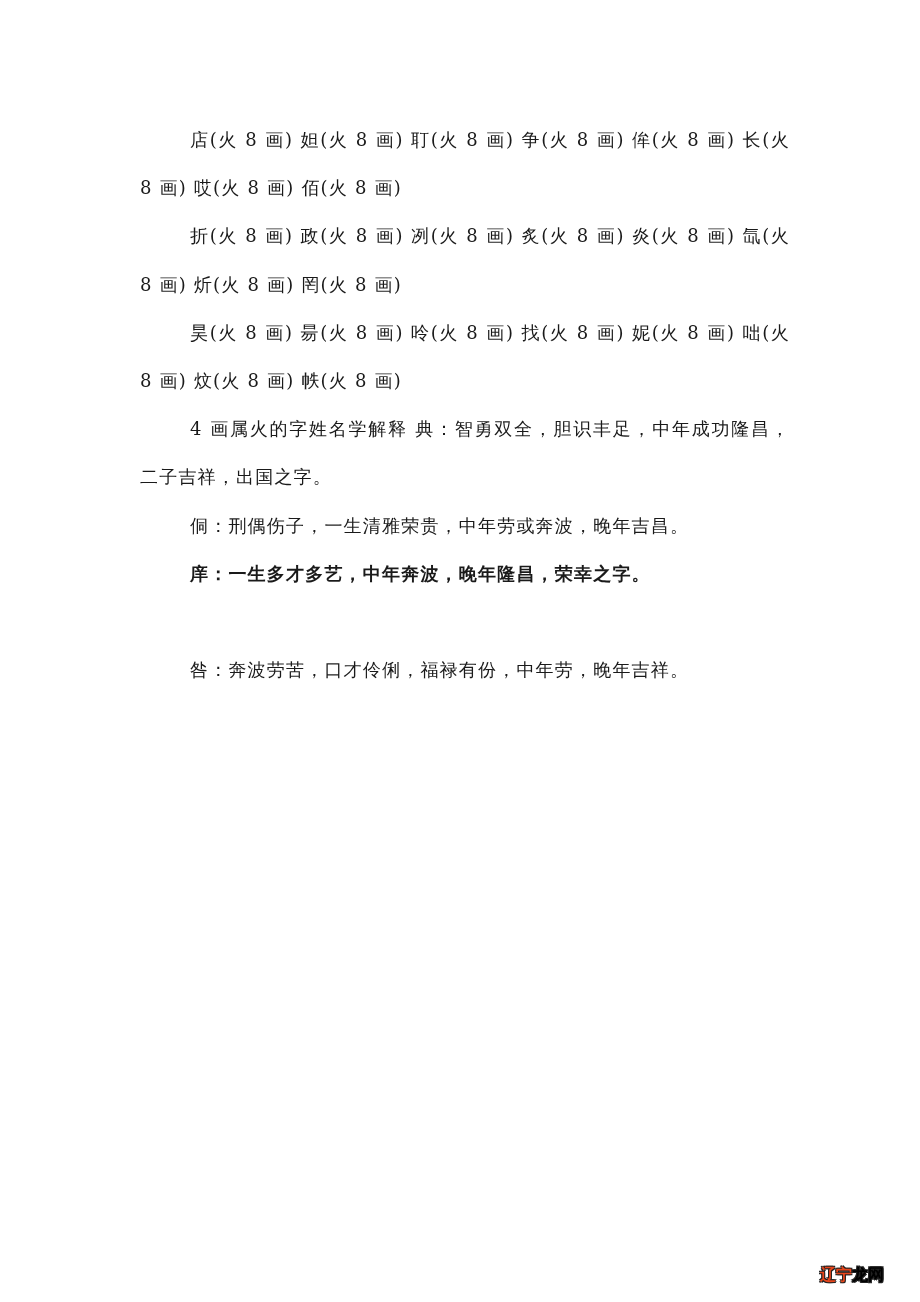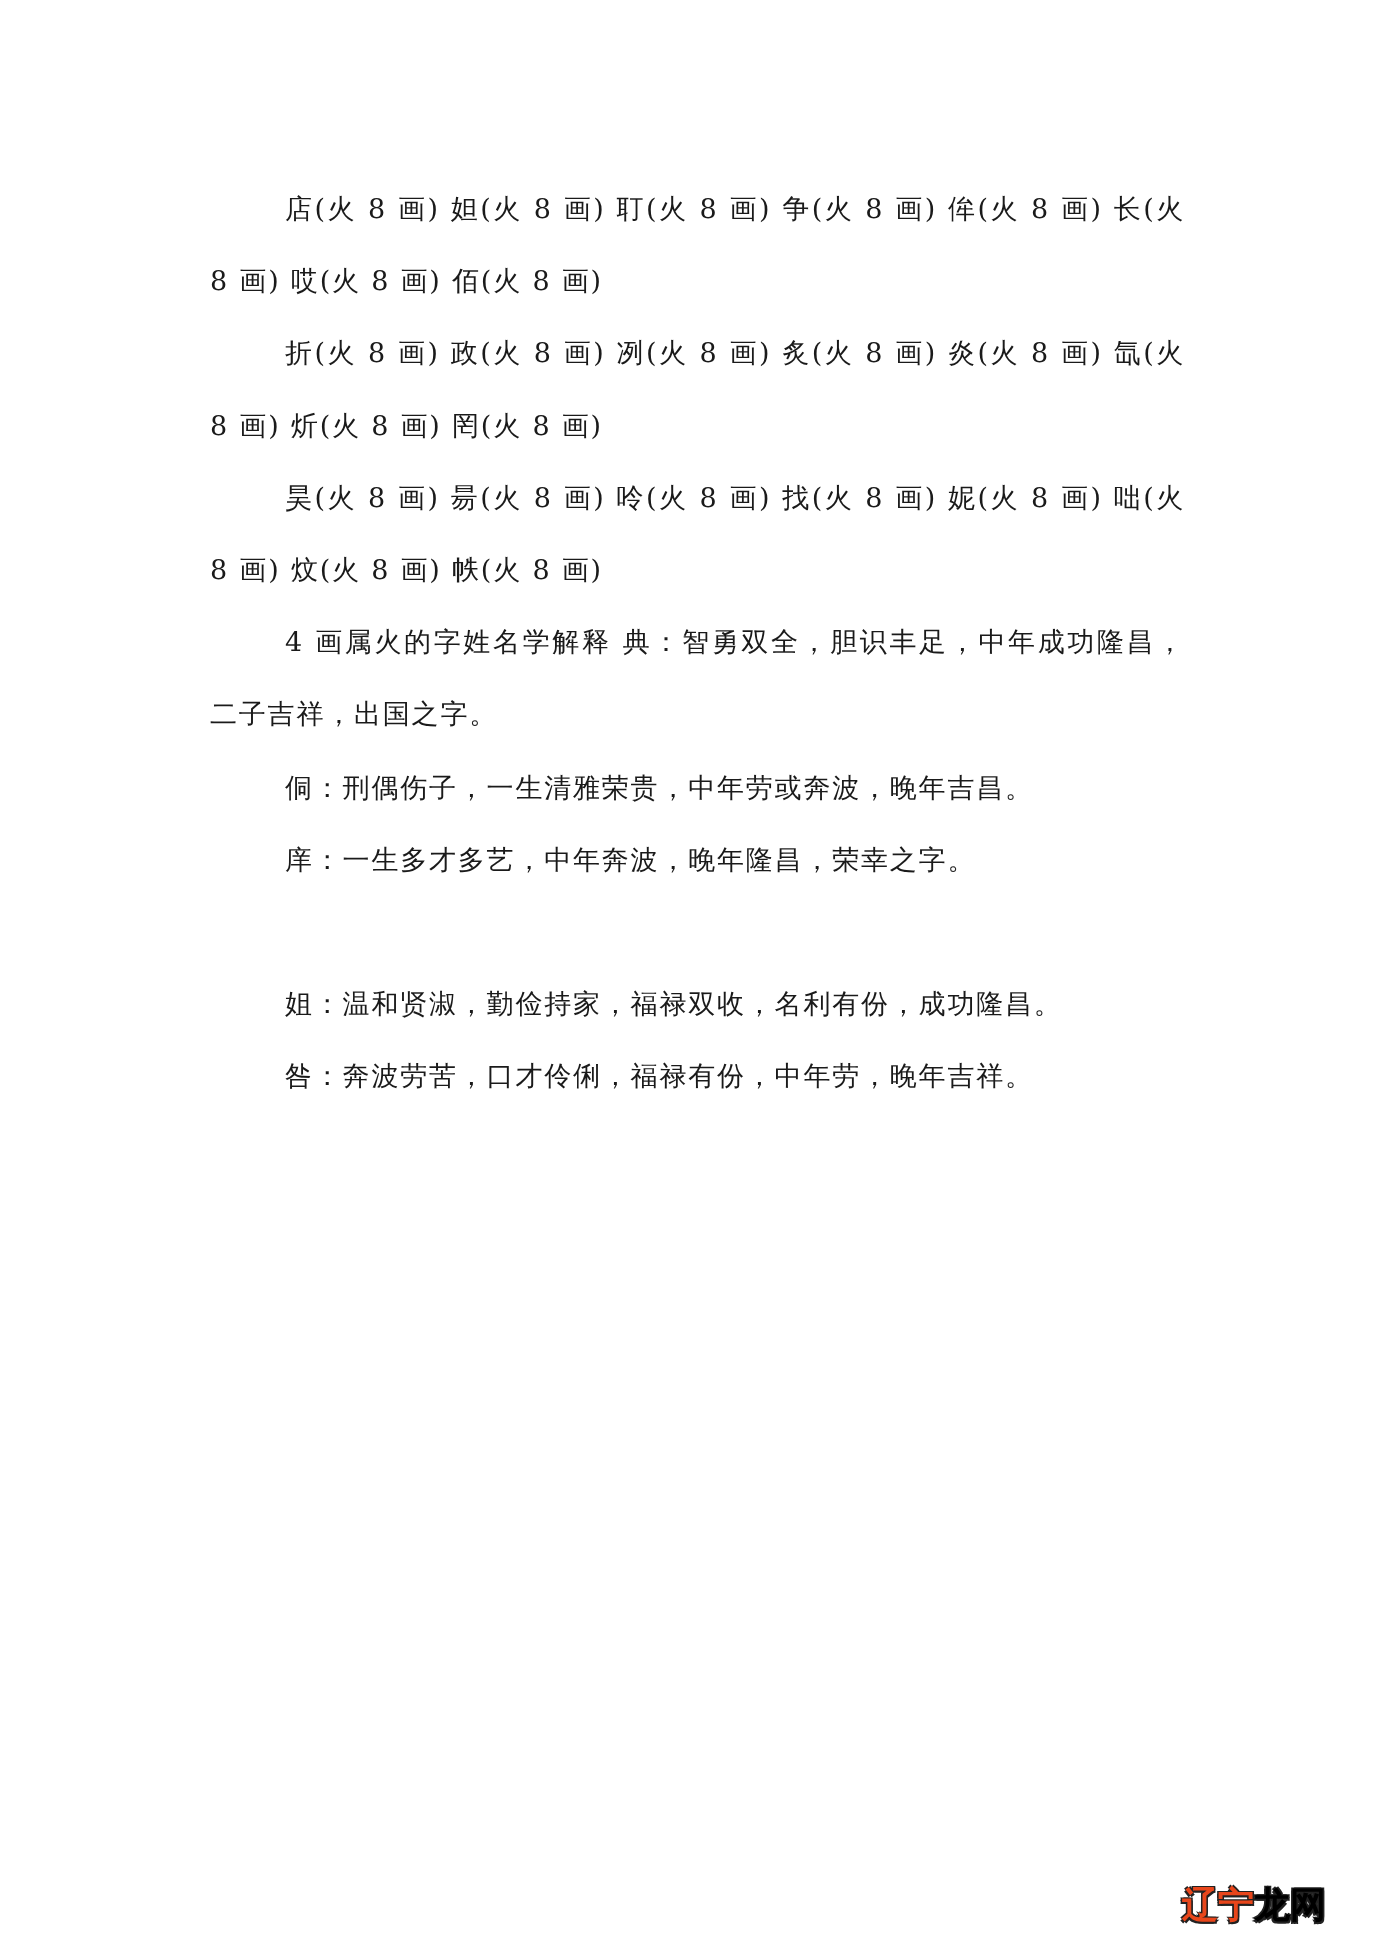--- a/index.html
+++ b/index.html
@@ -26,28 +26,29 @@
       line-height: 48.2px;
       text-indent: 50px;
       margin: 0;
       letter-spacing: 1.2px;
       word-break: break-all;
       text-align: justify;
       text-align-last: left;
     }
     .para.spaced-after {
       margin-bottom: 48px;
+      font-weight: bold;
     }
     .watermark {
       position: absolute;
       right: 36px;
       bottom: 16px;
       font-family: Liberation Sans, sans-serif;
       font-weight: bold;
-      font-size: 24px;
+      font-size: 16px;
       letter-spacing: 0px;
       display: flex;
     }
     .watermark .wm-red {
       color: #e8461b;
       text-shadow: -1px -1px 0 #222, 1px -1px 0 #222, -1px 1px 0 #222, 1px 1px 0 #222;
     }
     .watermark .wm-white {
       color: #000000;
       text-shadow: -1px -1px 0 #222, 1px -1px 0 #222, -1px 1px 0 #222, 1px 1px 0 #222;
@@ -56,20 +57,19 @@
 </head>
 <body>
 
 <div class="page">
   <p class="para">店(火 8 画)  妲(火 8 画)  耵(火 8 画)  争(火 8 画)  侔(火 8 画) 长(火 8 画) 哎(火 8 画) 佰(火 8 画)</p>
   <p class="para">折(火 8 画)  政(火 8 画)  冽(火 8 画)  炙(火 8 画)  炎(火 8 画) 氙(火 8 画) 炘(火 8 画) 罔(火 8 画)</p>
   <p class="para">昊(火 8 画)  昜(火 8 画)  呤(火 8 画)  找(火 8 画)  妮(火 8 画) 咄(火 8 画) 炆(火 8 画) 帙(火 8 画)</p>
   <p class="para">4 画属火的字姓名学解释      典：智勇双全，胆识丰足，中年成功隆昌，二子吉祥，出国之字。</p>
   <p class="para">侗：刑偶伤子，一生清雅荣贵，中年劳或奔波，晚年吉昌。</p>
   <p class="para spaced-after">庠：一生多才多艺，中年奔波，晚年隆昌，荣幸之字。</p>
-  <p class="para">姐：温和贤淑，勤俭持家，福禄双收，名利有份，成功隆昌。</p>
   <p class="para">咎：奔波劳苦，口才伶俐，福禄有份，中年劳，晚年吉祥。</p>
 </div>
 
 <div class="watermark">
   <span class="wm-red">辽宁</span>
   <span class="wm-white">龙网</span>
 </div>
 
 </body></html>

